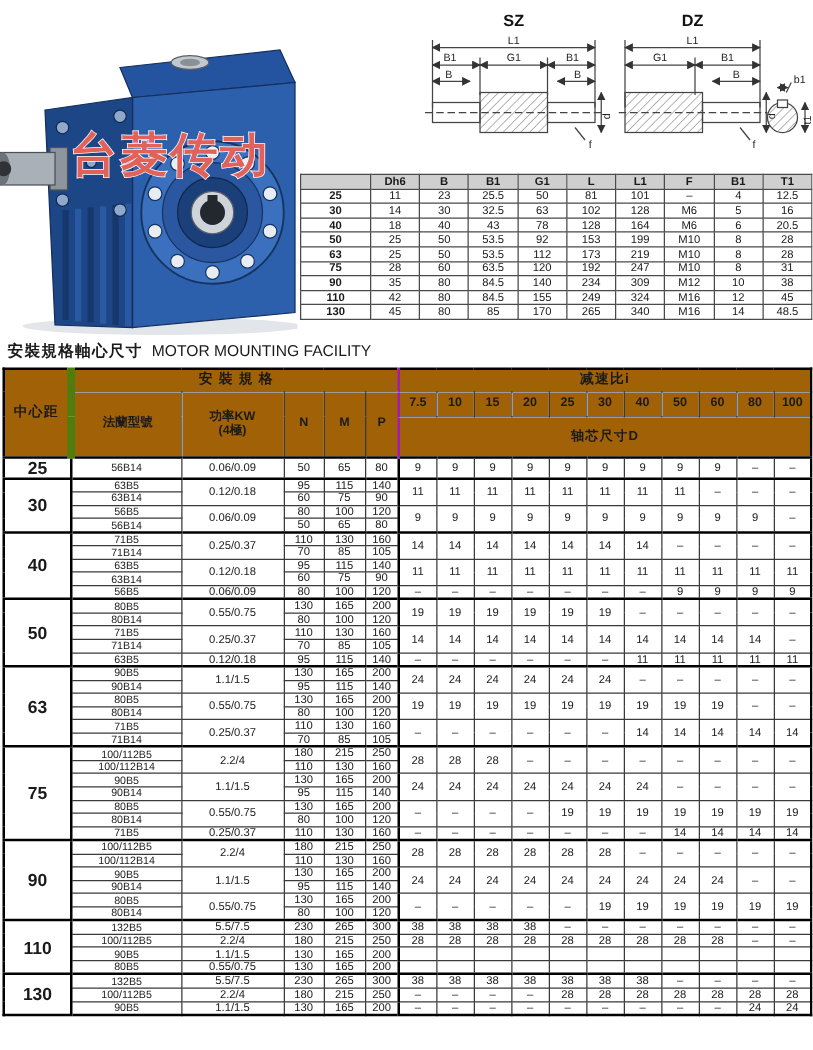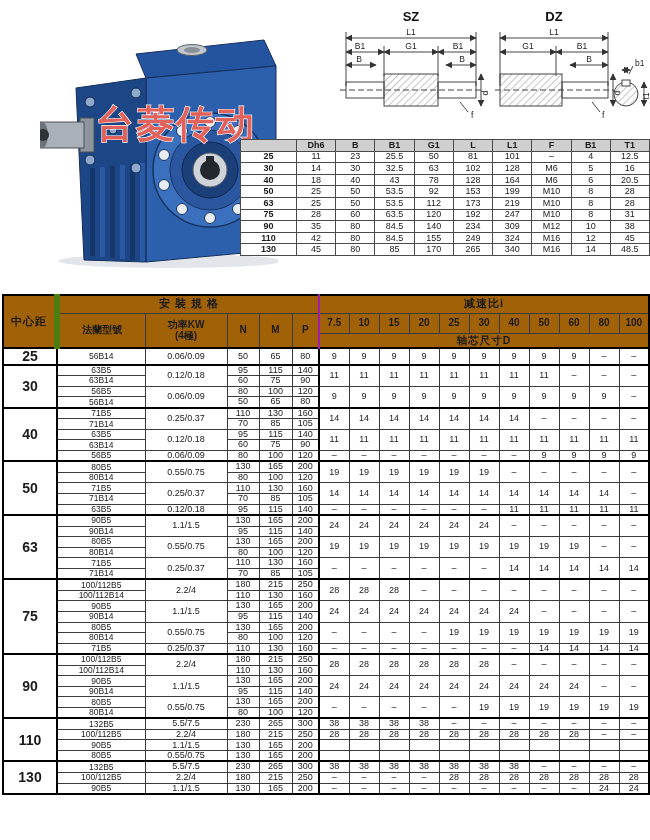--- a/index.html
+++ b/index.html
@@ -1,21 +1,21 @@
 <!DOCTYPE html>
 <html><head>
 <meta charset="utf-8">
 <style>
   * { margin:0; padding:0; box-sizing:border-box; }
   html,body { width:650px; height:840px; background:#fff; overflow:hidden;
     font-family:"Liberation Sans","DejaVu Sans",sans-serif; color:#1a1a1a; }
   .page { position:relative; width:650px; height:840px; background:#fff; }
 
   
-  .photo-wrap { position:absolute; left:0; top:10px; width:238px; height:258px;margin-left:40px; }
+  .photo-wrap { position:absolute; left:0; top:10px; width:238px; height:258px; }
   .diagram-wrap { position:absolute; left:330px; top:8px; width:320px; height:118px; }
   .caption { position:absolute; left:242px; top:126px; font-size:9.5px; font-style:italic; white-space:nowrap; }
   .caption .zh { font-weight:bold; margin-right:4px; }
 
   
   .shaft-table { position:absolute; left:240px; top:139px; width:410px;
     border-collapse:collapse; table-layout:fixed; font-size:9px; border:1px solid #333; }
   .shaft-table th, .shaft-table td { border:1px solid #4a4a4a; text-align:center;
     vertical-align:middle; height:11.6px; padding:0; line-height:1; white-space:nowrap; overflow:hidden; }
   .shaft-table thead th { background:#cfcfcf; font-weight:bold; }
@@ -27,21 +27,21 @@
   .section-title .en { margin-left:4px; }
 
   
   .main-table { position:absolute; left:2px; top:294px; width:646px;
     border-collapse:collapse; table-layout:fixed; font-size:9px; border:2px solid #000; }
   .main-table th, .main-table td { border:1px solid #3a3a3a; text-align:center;
     vertical-align:middle; padding:0; line-height:1.05; white-space:nowrap; overflow:hidden; }
   .main-table thead th { background:#a16207; }
   .main-table thead tr.h1 th { height:18px; font-size:11px; letter-spacing:1px; }
   .main-table thead tr.h2 th { height:20px; font-size:10px; }
-  .main-table thead tr.h3 th { height:15px; font-size:10.5px; letter-spacing:1px; }
+  .main-table thead tr.h3 th { height:33px; font-size:10.5px; letter-spacing:1px; }
   .main-table tbody td, .main-table tbody th { height:10.6px; background:#fff; }
   .main-table .size-cell { font-size:14px; font-weight:bold; border-right:2px solid #000; }
   .main-table th.cd-head { border-right:6px solid #4d7c0f; }
   .main-table .flange-cell { font-size:8.5px; }
   .main-table .power-cell { font-size:9px; }
   .main-table .nmp-cell { font-size:9px; }
   .main-table .d-cell { font-size:9px; }
   .main-table .d-first { border-left:2px solid #000; }
   .main-table th.ratio-first { border-left:2px solid #a21caf; }
   .main-table tr.group-start th, .main-table tr.group-start td { border-top:2px solid #000; }
@@ -311,20 +311,24 @@
           <td>170</td>
           <td>265</td>
           <td>340</td>
           <td>M16</td>
           <td>14</td>
           <td>48.5</td>
         </tr>
       </tbody>
   </table>
 
+  <div class="section-title">
+    <span class="zh">安裝規格軸心尺寸</span>
+    <span class="en">MOTOR MOUNTING FACILITY</span>
+  </div>
 
   <table class="main-table">
     <colgroup>
       <col style="width:54px">
         <col style="width:88px">
         <col style="width:82px">
       <col style="width:32px">
         <col style="width:33px">
         <col style="width:27px">
       <col span="11" style="width:30px">

